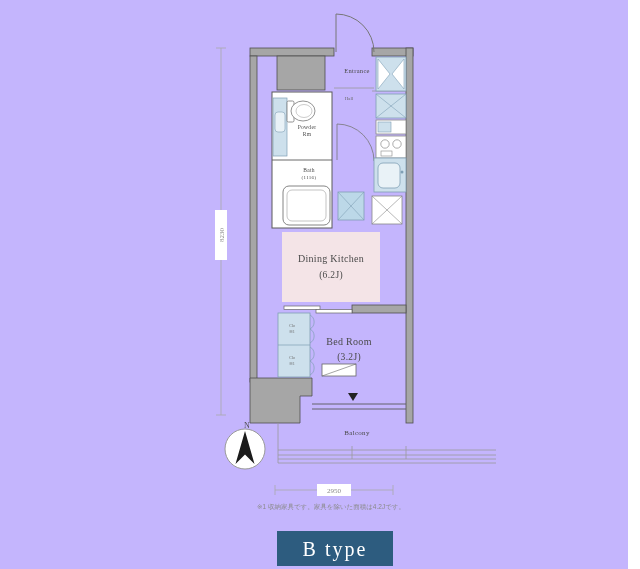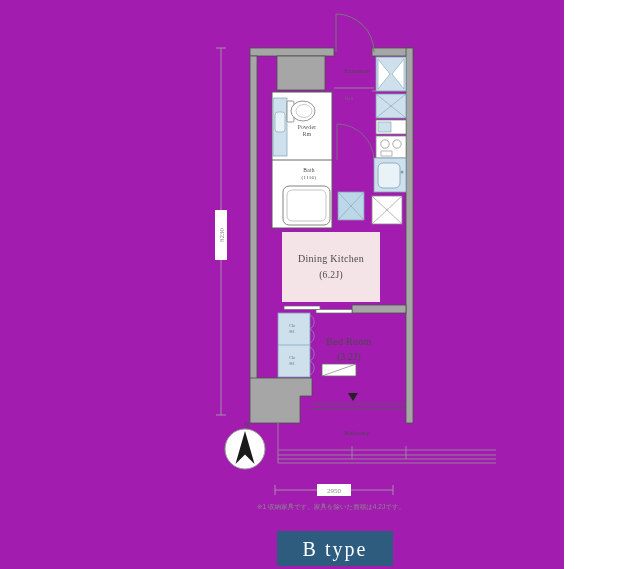--- a/index.html
+++ b/index.html
@@ -1,16 +1,16 @@
 <!DOCTYPE html>
 <html><head>
 <meta charset="utf-8">
 <style>
   html,body{margin:0;padding:0;background:#ffffff;}
-  .canvas{position:relative;width:564px;height:569px;background:#a21caf;overflow:hidden;text-align:right;}
+  .canvas{position:relative;width:628px;height:569px;background:#c4b5fd;overflow:hidden;text-align:right;}
   svg{display:block;}
   .serif{font-family:"Liberation Serif","DejaVu Serif",serif;}
   .sans{font-family:"Liberation Sans","DejaVu Sans",sans-serif;}
   text{fill:#4e4e4e;}
   .room-label{fill:#4a4a4a;letter-spacing:0.3px;}
   .tiny{fill:#6a6a6a;}
   .dim-text{fill:#8a8a8a;}
   .badge-text{fill:#ffffff;letter-spacing:2px;}
 </style>
 </head>

